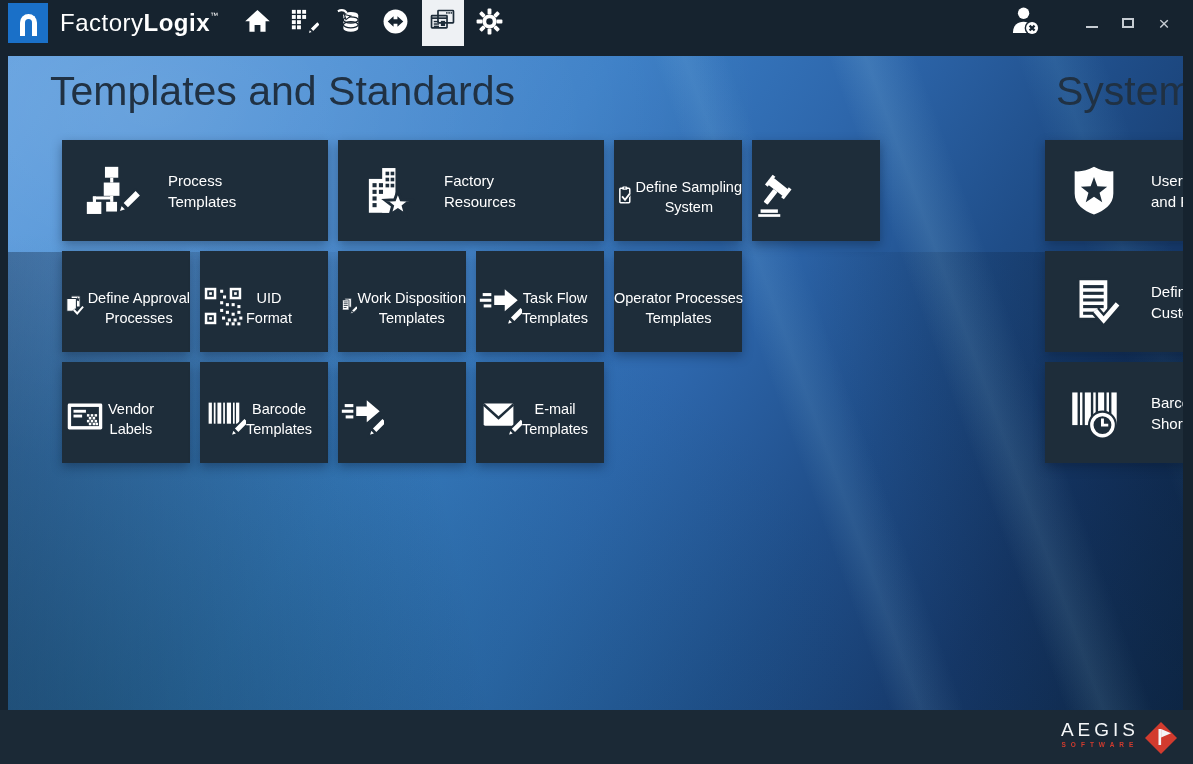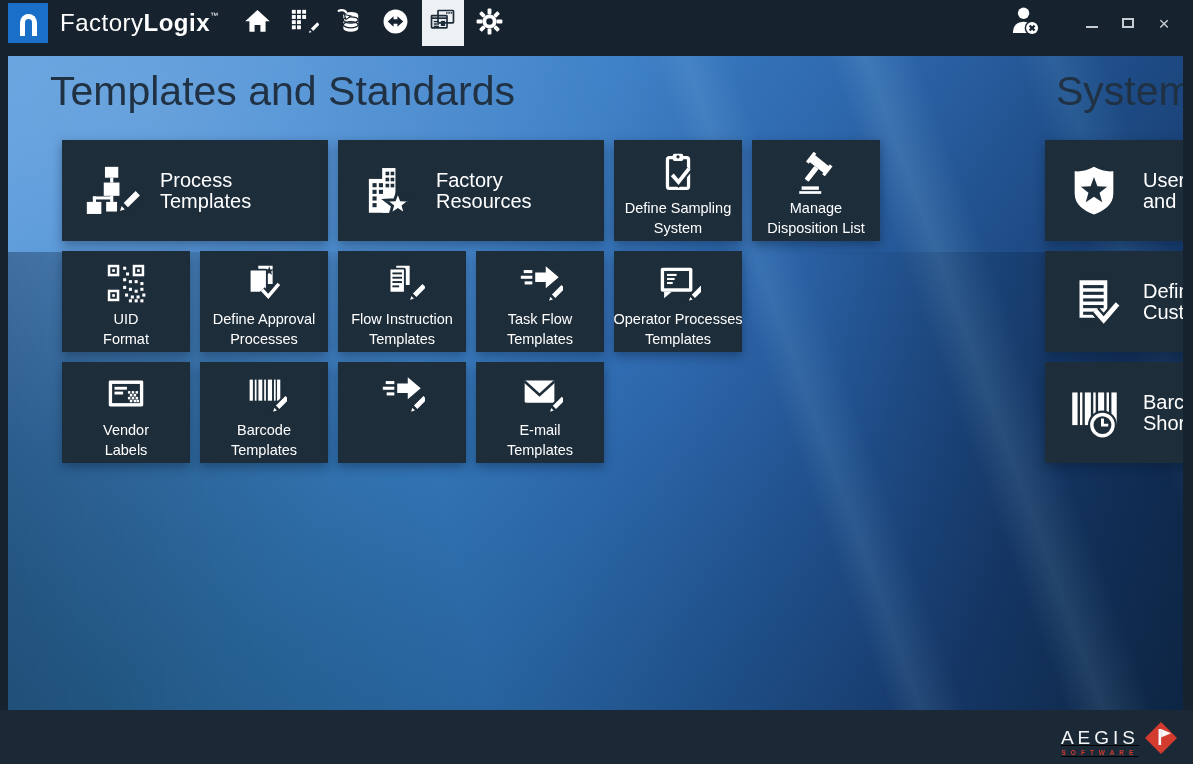--- a/index.html
+++ b/index.html
@@ -52,30 +52,30 @@
 
   .tiles-area { position:absolute; top:84px; }
   #section-tiles-0 { left:54px; }
   #section-tiles-1 { left:1037px; }
   .tile-row { display:flex; gap:10px; margin-bottom:10px; }
 
   .tile { height:101px; background:#1e2d3a; color:#fff; cursor:pointer;
     box-shadow:0 4px 10px rgba(8,22,42,.38); flex:0 0 auto; }
   .tile.wide { width:266px; display:flex; align-items:center; }
   .tile.wide .tile-icon { width:58px; height:58px; margin-left:20px; flex:0 0 58px; }
-  .tile.wide .tile-label { margin-left:20px; font-size:20px; line-height:21px; text-align:left; }
-  .tile.square { width:128px; display:flex; flex-direction:column; align-items:center; padding-top:9px; }
+  .tile.wide .tile-label { margin-left:28px; font-size:15px; line-height:21px; text-align:left; }
+  .tile.square { width:128px; display:flex; flex-direction:row; align-items:center; padding-top:9px; }
   .tile.square .tile-icon { width:46px; height:46px; }
   .tile.square .tile-label { margin-top:3px; font-size:14.5px; line-height:20px; text-align:center; }
   .tile-icon svg { width:100%; height:100%; display:block; }
   .tile-label span { display:block; white-space:nowrap; }
 
   
   .footer { position:absolute; left:0; bottom:0; width:100%; height:54px; background:#1b2936; }
-  .aegis { position:absolute; right:14px; top:10px; display:flex; align-items:flex-end;text-decoration:underline; }
+  .aegis { position:absolute; right:14px; top:10px; display:flex; align-items:flex-start; }
   .aegis-text { text-align:center; margin-right:4px; }
   .aegis-brand { color:#f4f6f8; font-size:19px; font-weight:400; letter-spacing:4px; line-height:20px; }
   .aegis-sub { color:#d23b2e; font-size:6.5px; font-weight:700; letter-spacing:5px; margin-top:1px; }
   .aegis-mark svg { width:36px; height:36px; display:block; }
 </style>
 </head>
 <body>
 
 <div class="titlebar">
   <div class="logo-box">
@@ -273,27 +273,38 @@
    <rect x="11.5" y="8" width="3.6" height="13"></rect>
                 <rect x="32.9" y="8" width="3.6" height="13"></rect>
    <rect x="21.3" y="19" width="5.4" height="17" rx="1"></rect>
               </g>
    <g fill="#fff">
                 <rect x="9" y="39" width="18" height="3.6"></rect>
                 <rect x="6.5" y="44" width="23" height="2.8"></rect>
               </g>
             </svg>
           </div>
-          <div class="tile-label">
-            <span>Manage</span>
-            <span>Disposition List</span>
-          </div>
         </div>
       </div>
       <div class="tile-row">
+        <div class="tile square">
+          <div class="tile-icon">
+            <svg viewBox="0 0 48 48" xmlns="http://www.w3.org/2000/svg">
+              <rect x="17" y="5" width="17" height="21" rx="1" fill="#fff" stroke="#1e2d3a" stroke-width="2"></rect>
+   <polygon points="29.5,6.5 30.7,9.8 34.3,10.0 31.5,12.1 32.4,15.5 29.5,13.6 26.6,15.5 27.5,12.1 24.7,10.0 28.3,9.8" fill="#1e2d3a"></polygon>
+   <rect x="9" y="10" width="18" height="24" rx="1" fill="#fff" stroke="#1e2d3a" stroke-width="2"></rect>
+   <path d="M22 31 l6.5 7 11 -13" fill="none" stroke="#1e2d3a" stroke-width="7.5"></path>
+   <path d="M22 31 l6.5 7 11 -13" fill="none" stroke="#fff" stroke-width="3.6"></path>
+            </svg>
+          </div>
+          <div class="tile-label">
+            <span>Define Approval</span>
+            <span>Processes</span>
+          </div>
+        </div>
         <div class="tile square">
           <div class="tile-icon">
             <svg viewBox="0 0 48 48" xmlns="http://www.w3.org/2000/svg">
               <rect x="5" y="5" width="12" height="12" fill="#fff"></rect>
    <rect x="7.6" y="7.6" width="6.8" height="6.8" fill="#1e2d3a"></rect>
    <rect x="9.6" y="9.6" width="2.8" height="2.8" fill="#fff"></rect>
               <rect x="31" y="5" width="12" height="12" fill="#fff"></rect>
    <rect x="33.6" y="7.6" width="6.8" height="6.8" fill="#1e2d3a"></rect>
    <rect x="35.6" y="9.6" width="2.8" height="2.8" fill="#fff"></rect>
               <rect x="5" y="31" width="12" height="12" fill="#fff"></rect>
@@ -319,51 +330,36 @@
             </svg>
           </div>
           <div class="tile-label">
             <span>UID</span>
             <span>Format</span>
           </div>
         </div>
         <div class="tile square">
           <div class="tile-icon">
             <svg viewBox="0 0 48 48" xmlns="http://www.w3.org/2000/svg">
-              <rect x="17" y="5" width="17" height="21" rx="1" fill="#fff" stroke="#1e2d3a" stroke-width="2"></rect>
-   <polygon points="29.5,6.5 30.7,9.8 34.3,10.0 31.5,12.1 32.4,15.5 29.5,13.6 26.6,15.5 27.5,12.1 24.7,10.0 28.3,9.8" fill="#1e2d3a"></polygon>
-   <rect x="9" y="10" width="18" height="24" rx="1" fill="#fff" stroke="#1e2d3a" stroke-width="2"></rect>
-   <path d="M22 31 l6.5 7 11 -13" fill="none" stroke="#1e2d3a" stroke-width="7.5"></path>
-   <path d="M22 31 l6.5 7 11 -13" fill="none" stroke="#fff" stroke-width="3.6"></path>
-            </svg>
-          </div>
-          <div class="tile-label">
-            <span>Define Approval</span>
-            <span>Processes</span>
-          </div>
-        </div>
-        <div class="tile square">
-          <div class="tile-icon">
-            <svg viewBox="0 0 48 48" xmlns="http://www.w3.org/2000/svg">
               <rect x="17" y="5" width="16" height="22" rx="1" fill="#fff" stroke="#1e2d3a" stroke-width="2"></rect>
    <rect x="11" y="9" width="16" height="25" rx="1" fill="#fff" stroke="#1e2d3a" stroke-width="2"></rect>
    <g fill="#1e2d3a">
                 <rect x="14" y="13" width="10" height="2"></rect>
                 <rect x="14" y="17.5" width="10" height="2"></rect>
    <rect x="14" y="22" width="10" height="2"></rect>
                 <rect x="14" y="26.5" width="7" height="2"></rect>
               </g>
               <g transform="translate(33,41) scale(1) rotate(45)">
   <rect x="-3.5" y="-21" width="7" height="16" rx="1" fill="#fff" stroke="#1e2d3a" stroke-width="2"></rect>
   <path d="M-3.5 -4 L0 3 L3.5 -4 Z" fill="#fff" stroke="#1e2d3a" stroke-width="2"></path>
               </g>
             </svg>
           </div>
           <div class="tile-label">
-            <span>Flow Instruction</span>
+            <span>Work Disposition</span>
             <span>Templates</span>
           </div>
         </div>
         <div class="tile square">
           <div class="tile-icon">
             <svg viewBox="0 0 48 48" xmlns="http://www.w3.org/2000/svg">
               <g fill="#fff">
                 <path d="M19 13 h11 v-6.5 l13.5 11.5 -13.5 11.5 V23 H19 Z"></path>
    <rect x="7" y="10.5" width="9" height="3.2"></rect>
                 <rect x="4" y="16.4" width="12" height="3.2"></rect>

